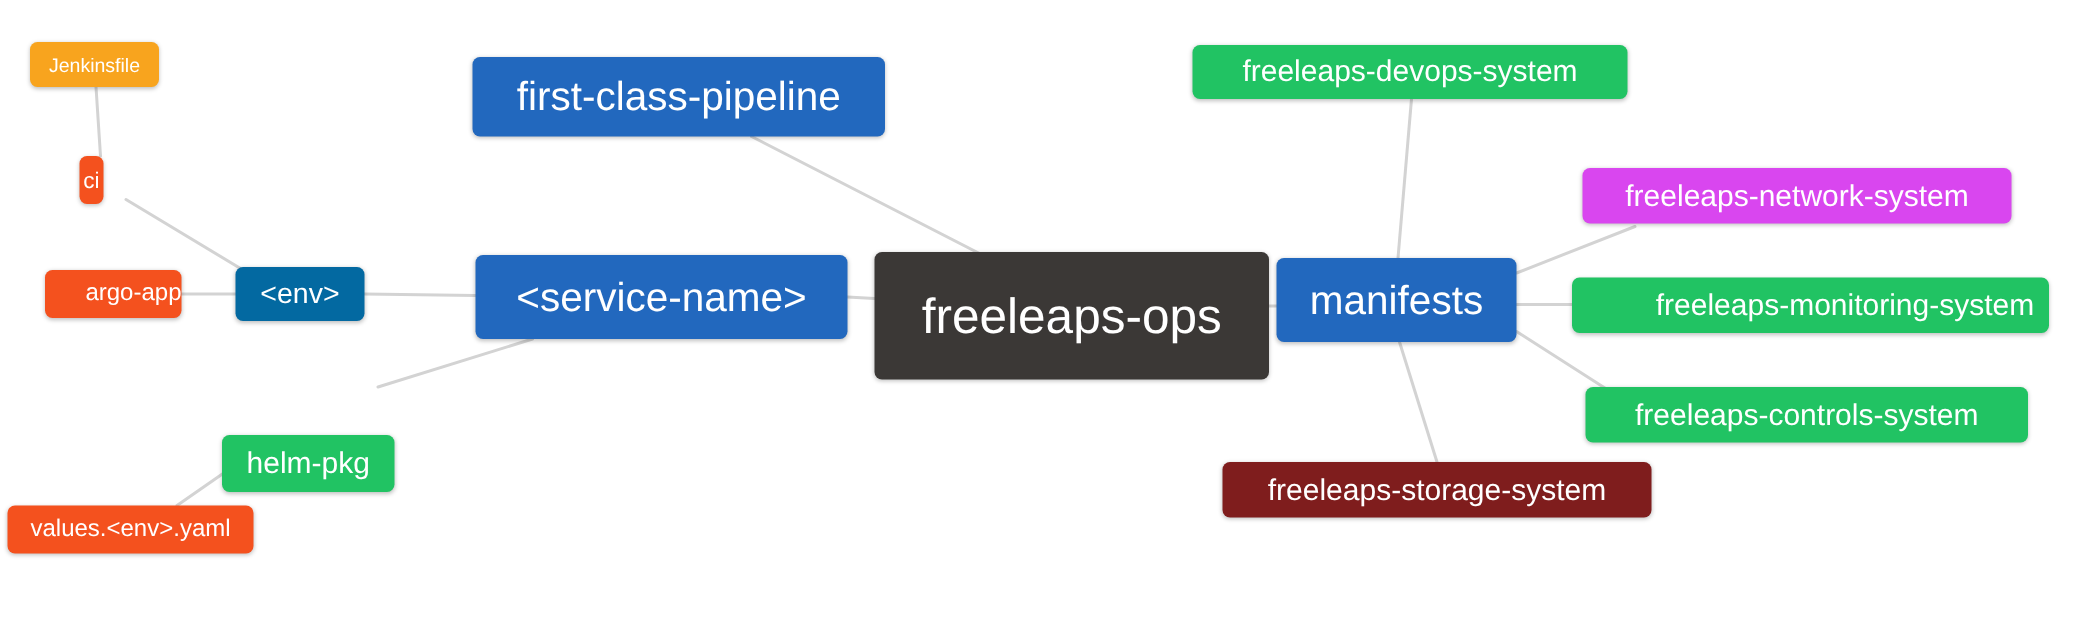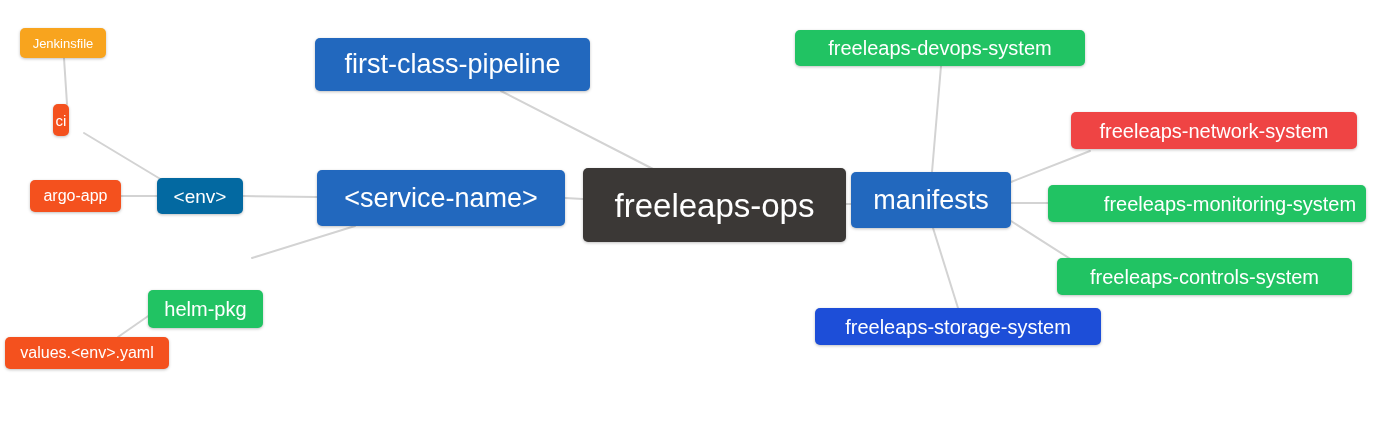--- a/index.html
+++ b/index.html
@@ -60,53 +60,53 @@
       <line x1="1011" y1="221" x2="1072" y2="260" stroke="#d3d3d3" stroke-width="2" stroke-linecap="round"></line>
       <line x1="933" y1="228" x2="958" y2="308" stroke="#d3d3d3" stroke-width="2" stroke-linecap="round"></line>
     </svg>
   <div id="node-layer">
       <div class="node" style="left: 20px; top: 28px; width: 86px; height: 30px; font-size: 13px; background: rgb(248, 164, 30); text-align: center;">
         <span>Jenkinsfile</span>
       </div>
       <div class="node" style="left: 53px; top: 104px; width: 16px; height: 32px; font-size: 15px; background: rgb(244, 81, 30);">
         <span>ci</span>
       </div>
-      <div class="node" style="left: 30px; top: 180px; width: 91px; height: 32px; font-size: 16px; background: rgb(244, 81, 30);">
+      <div class="node" style="left: 30px; top: 180px; width: 91px; height: 32px; font-size: 16px; background: rgb(244, 81, 30); justify-content: flex-end;">
         <span>argo-app</span>
       </div>
       <div class="node" style="left: 157px; top: 178px; width: 86px; height: 36px; font-size: 19px; background: #0369a1;">
         <span>&lt;env&gt;</span>
       </div>
       <div class="node" style="left: 148px; top: 258px; width: 115px; height: 38px; font-size: 20px; background: rgb(33, 195, 99); margin-top: 32px;">
         <span>helm-pkg</span>
       </div>
       <div class="node" style="left: 5px; top: 337px; width: 164px; height: 32px; font-size: 16px; background: rgb(244, 81, 30);">
         <span>values.&lt;env&gt;.yaml</span>
       </div>
       <div class="node" style="left: 315px; top: 38px; width: 275px; height: 53px; font-size: 27px; background: rgb(34, 104, 190); text-align: center;">
         <span>first-class-pipeline</span>
       </div>
       <div class="node" style="left: 317px; top: 170px; width: 248px; height: 56px; font-size: 27px; background: rgb(34, 104, 190);">
         <span>&lt;service-name&gt;</span>
       </div>
-      <div class="node" style="left: 583px; top: 168px; width: 263px; height: 74px; font-size: 33px; background: rgb(59, 56, 54);">
+      <div class="node" style="left: 583px; top: 168px; width: 263px; height: 85px; font-size: 33px; background: rgb(59, 56, 54);">
         <span>freeleaps-ops</span>
       </div>
       <div class="node" style="left: 851px; top: 172px; width: 160px; height: 56px; font-size: 27px; background: rgb(34, 104, 190);">
         <span>manifests</span>
       </div>
       <div class="node" style="left: 795px; top: 30px; width: 290px; height: 36px; font-size: 20px; background: rgb(33, 195, 99);">
         <span>freeleaps-devops-system</span>
       </div>
-      <div class="node" style="left: 1055px; top: 112px; width: 286px; height: 37px; font-size: 20px; background: #ef4444; margin-left: 16px;">
+      <div class="node" style="left: 1055px; top: 112px; width: 286px; height: 37px; font-size: 20px; background: #d946ef;">
         <span>freeleaps-network-system</span>
       </div>
       <div class="node" style="left: 1048px; top: 185px; width: 318px; height: 37px; font-size: 20px; background: rgb(33, 195, 99); padding-left: 46px;">
         <span>freeleaps-monitoring-system</span>
       </div>
       <div class="node" style="left: 1057px; top: 258px; width: 295px; height: 37px; font-size: 20px; background: rgb(33, 195, 99);">
         <span>freeleaps-controls-system</span>
       </div>
-      <div class="node" style="left: 815px; top: 308px; width: 286px; height: 37px; font-size: 20px; background: #1d4ed8;">
+      <div class="node" style="left: 815px; top: 308px; width: 286px; height: 37px; font-size: 20px; background: #7f1d1d;">
         <span>freeleaps-storage-system</span>
       </div>
     </div>
 </div>
 
 </body></html>

